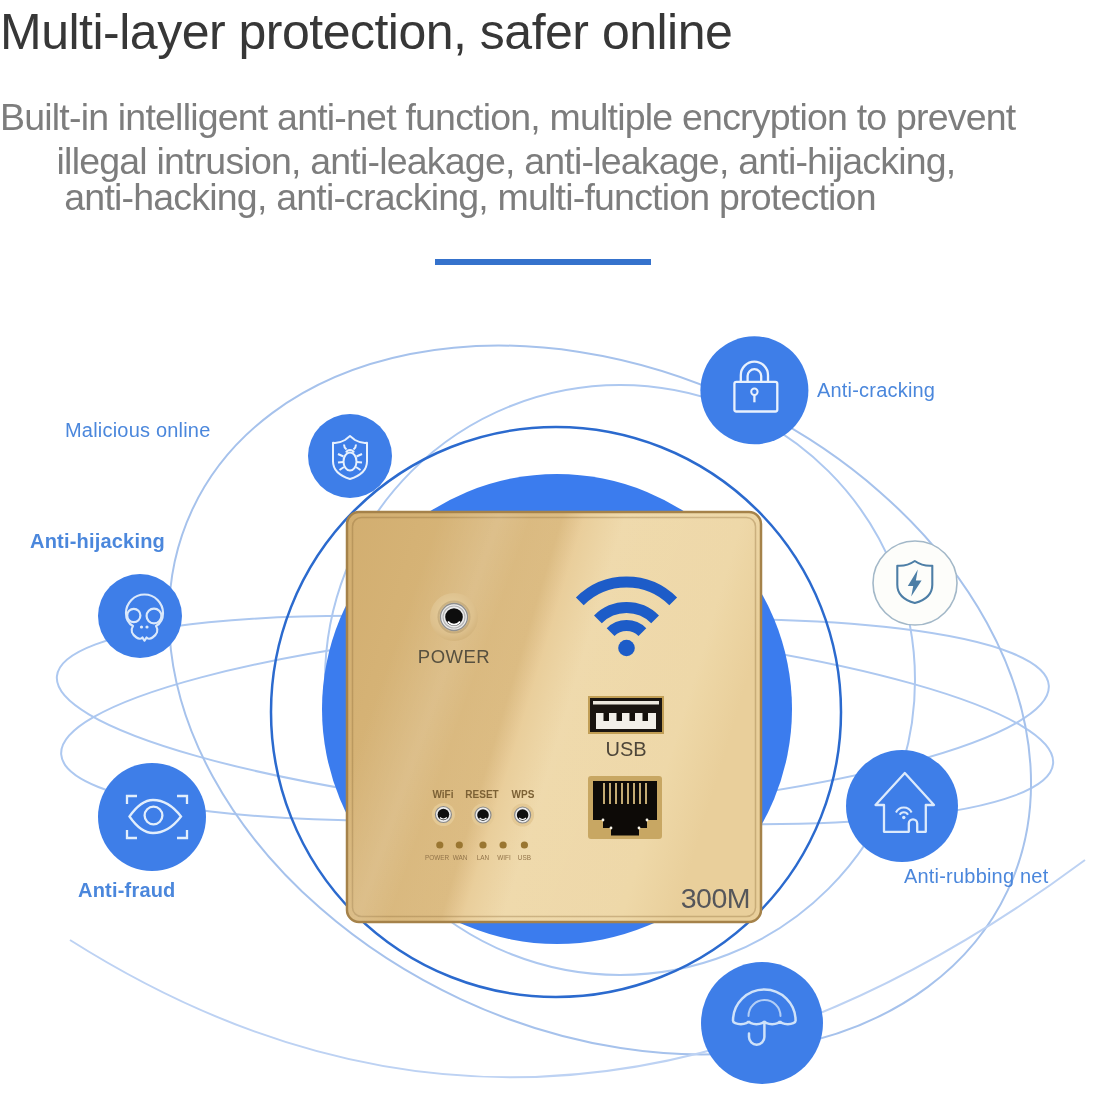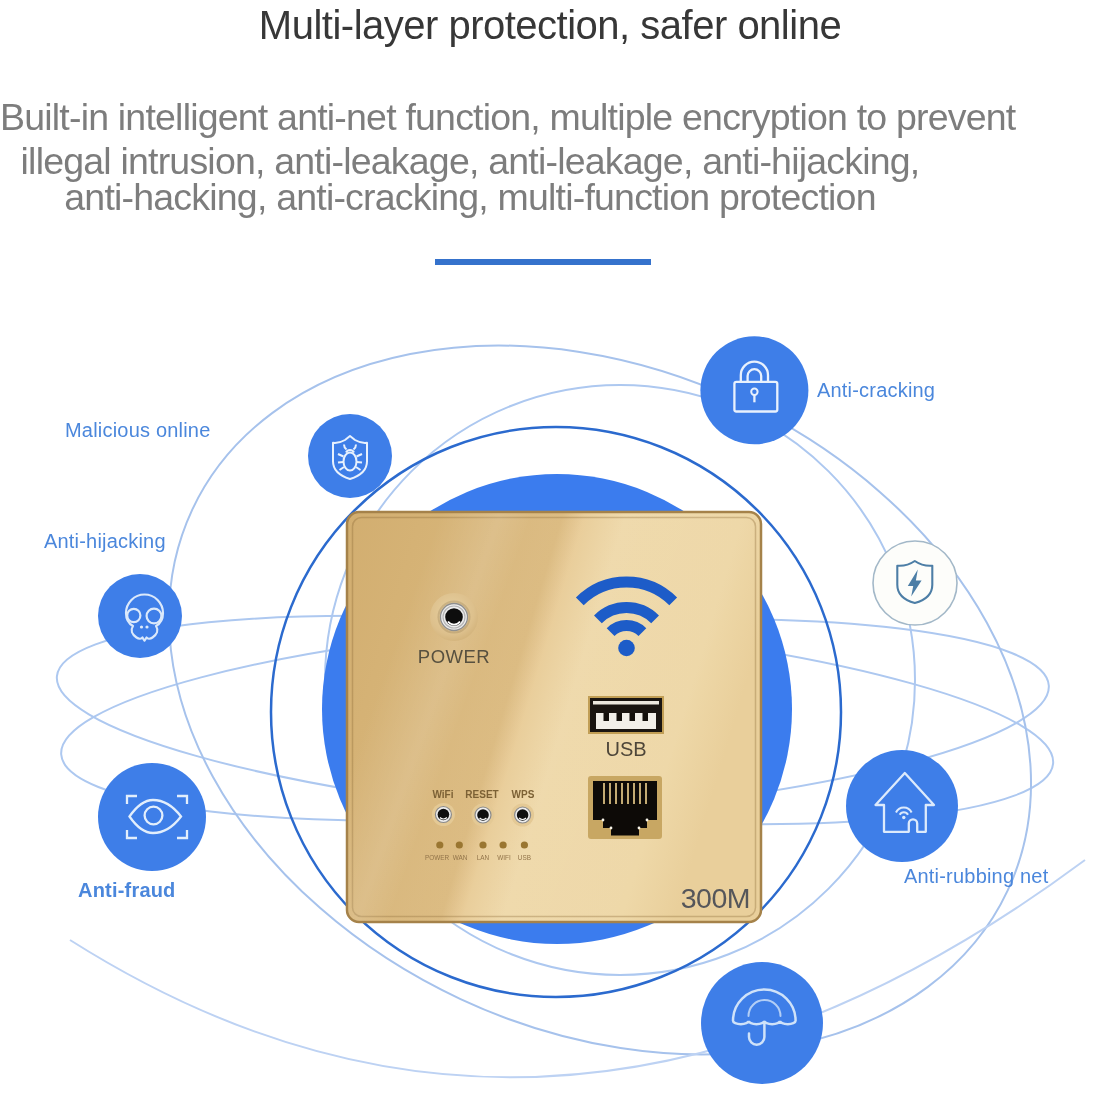--- a/index.html
+++ b/index.html
@@ -1,28 +1,28 @@
 <!DOCTYPE html>
 <html><head>
 <meta charset="utf-8">
 <style>
   html,body{margin:0;padding:0;}
   body{width:1100px;height:1100px;position:relative;background:#fff;overflow:hidden;
        font-family:"Liberation Sans", sans-serif;}
   #bg{position:absolute;left:0;top:0;}
   .t{position:absolute;white-space:nowrap;}
-  #title{left:0;top:3px;width:1100px;text-align:center;font-size:40px;color:#373737;letter-spacing:-0.5px;}
+  #title{left:0;top:3px;width:1100px;text-align:left;font-size:50px;color:#373737;letter-spacing:-0.5px;}
   .sub{left:0;width:940px;text-align:center;font-size:37.5px;color:#7d7d7d;letter-spacing:-0.8px;}
   #s1{top:96px;}
-  #s2{top:140px;}
+  #s2{top:140px;padding-left:36px;}
   #s3{top:176px;}
   #divider{position:absolute;left:435px;top:259px;width:216px;height:6px;background:#3572cc;}
   .lbl{font-size:20px;color:#4b87dc;letter-spacing:0.2px;}
   #l1{left:65px;top:419px;}
-  #l2{left:44px;top:530px;}
+  #l2{left:30px;top:530px;font-weight:bold;}
   #l3{left:78px;top:879px;font-weight:bold;}
   #l4{left:817px;top:379px;}
   #l5{left:904px;top:865px;}
 </style>
 </head>
 <body>
 <svg id="bg" width="1100" height="1100" viewBox="0 0 1100 1100">
   <defs>
     <linearGradient id="gold" x1="0" y1="0" x2="1" y2="0.30">
       <stop offset="0" stop-color="#d2ae70"></stop>

